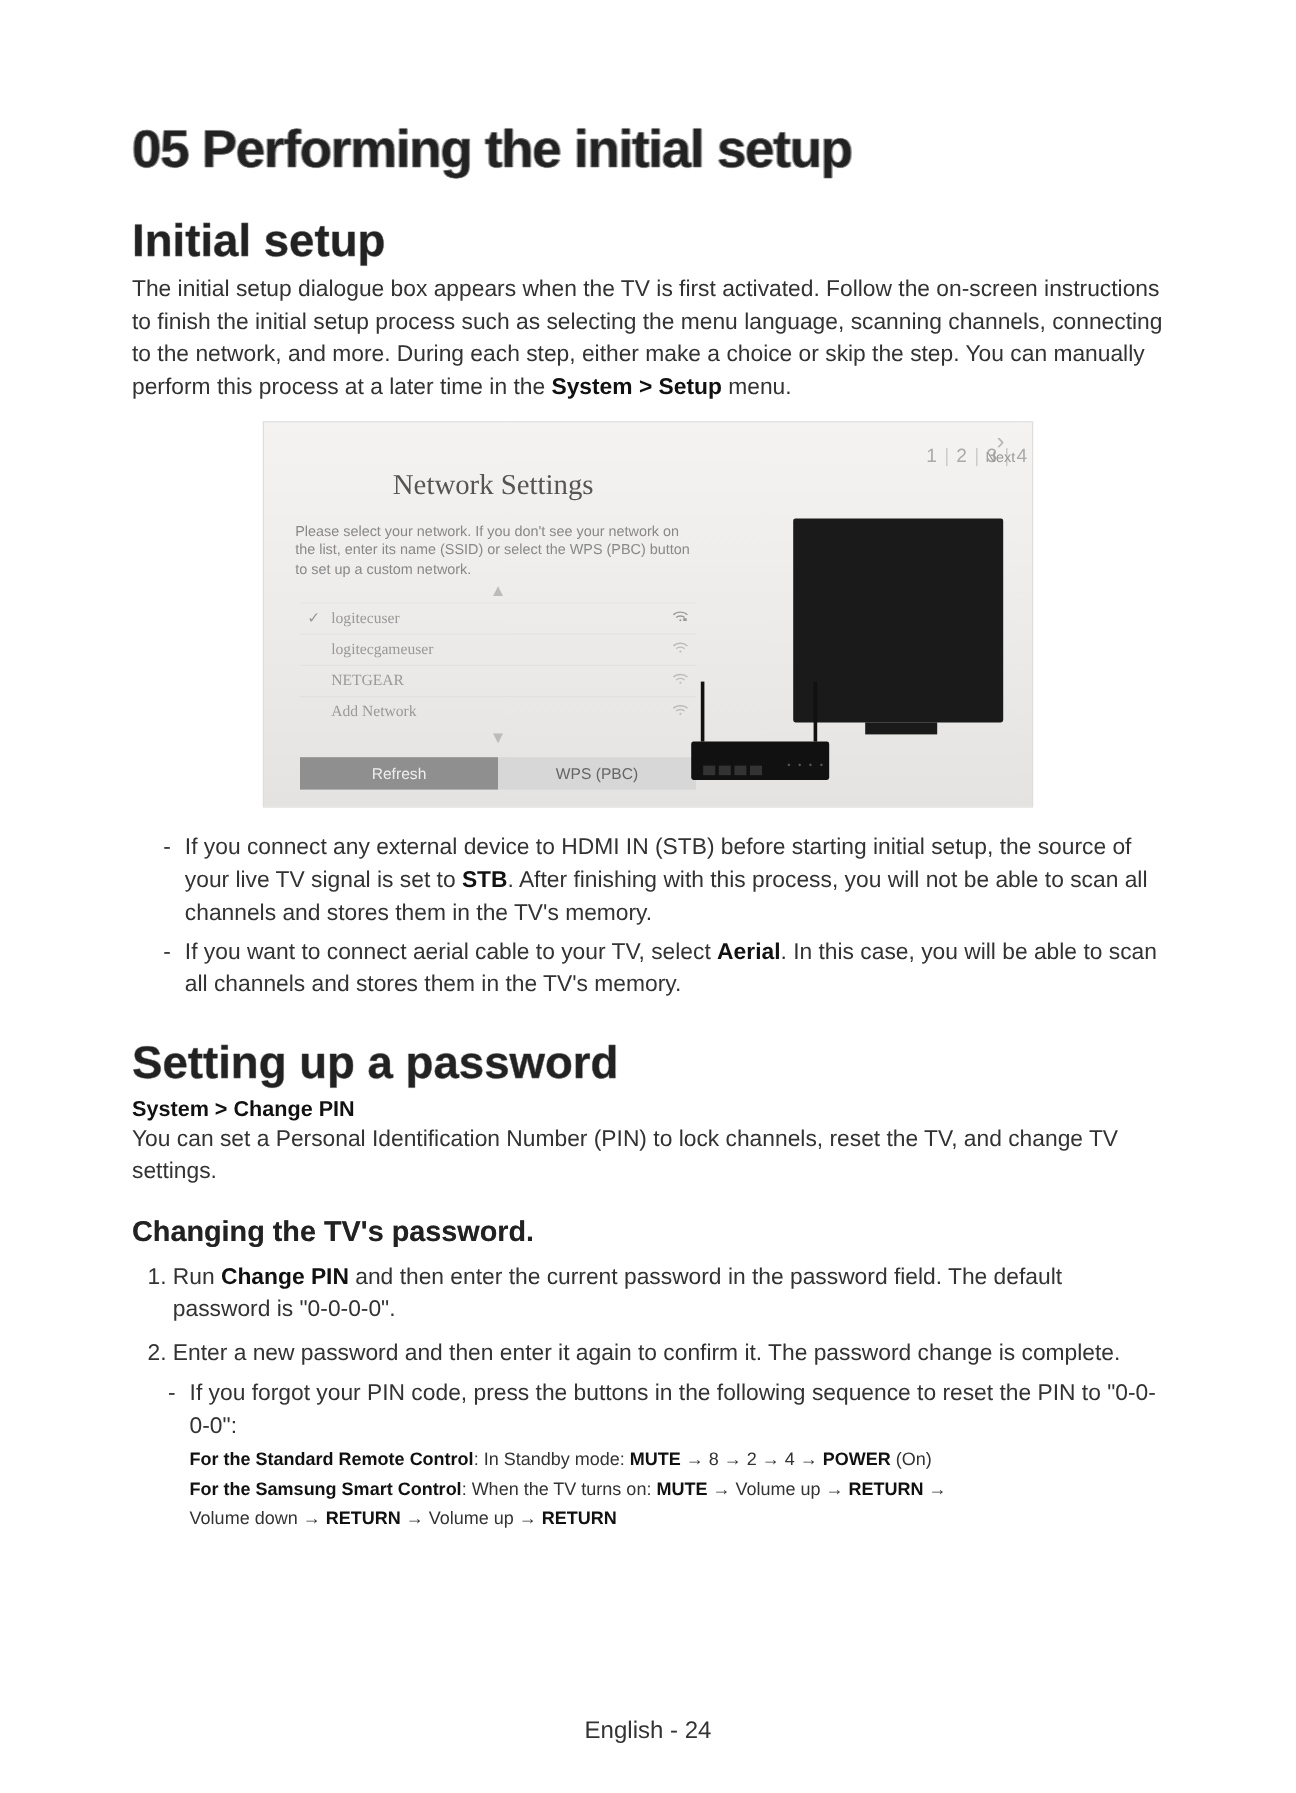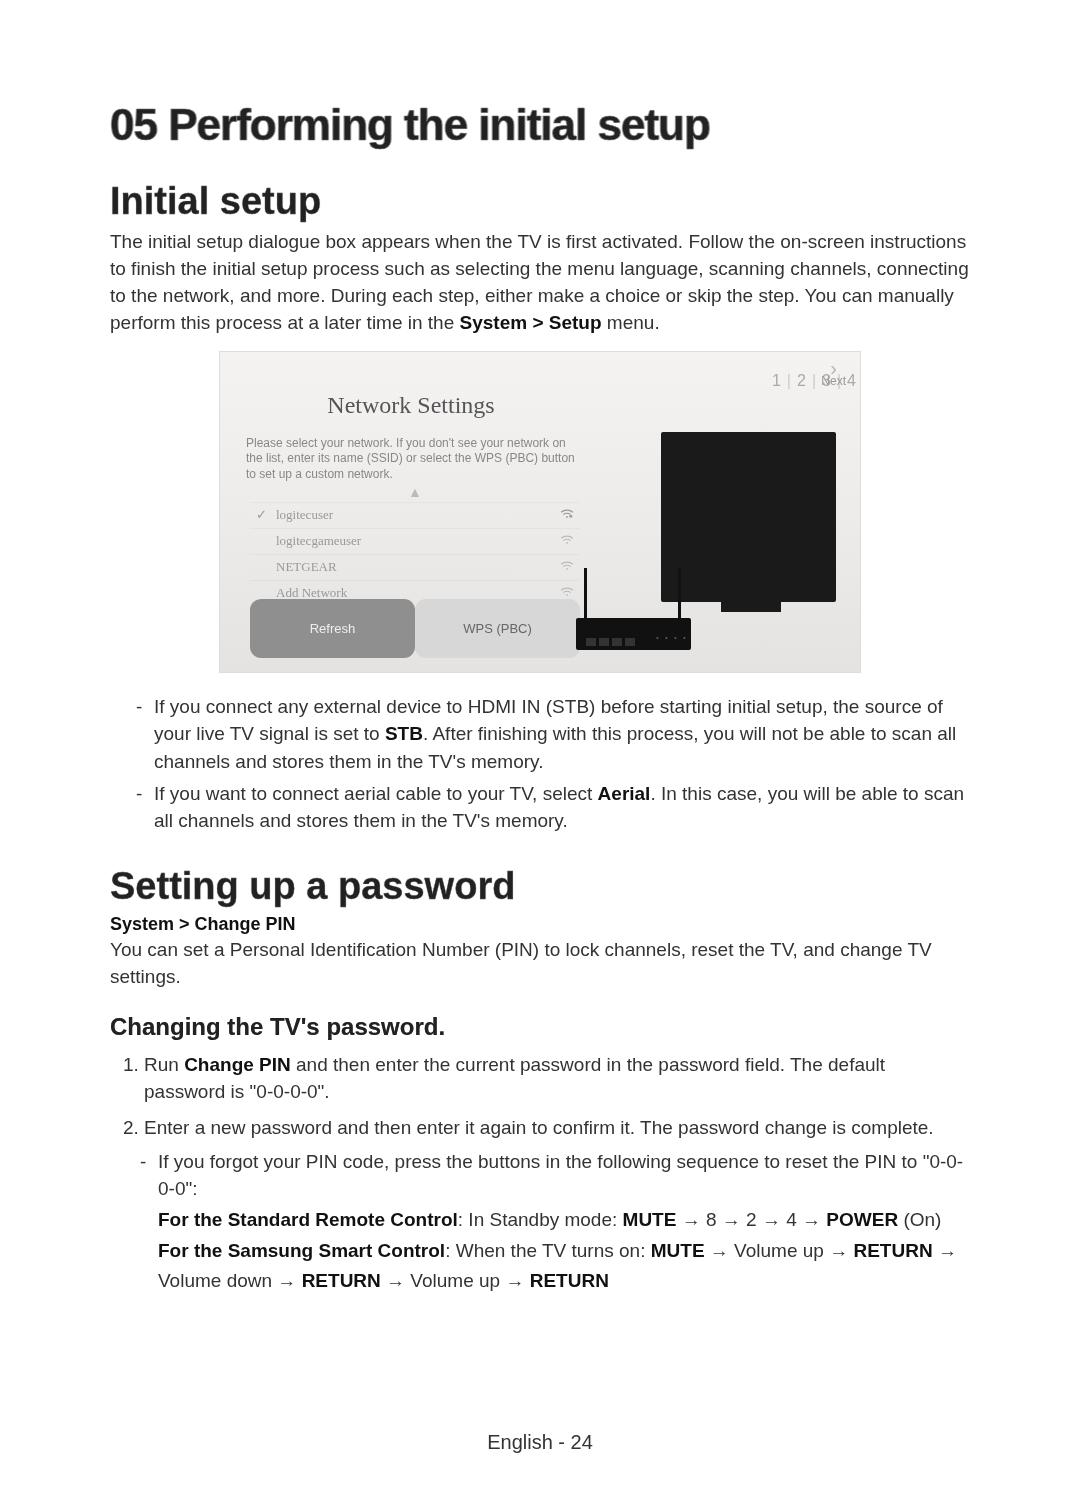--- a/index.html
+++ b/index.html
@@ -142,24 +142,23 @@
     position: absolute;
     bottom: 14px; left: 30px;
     width: 330px;
     display: flex;
     gap: 0;
   }
   .shot-btn {
     flex: 1;
     text-align: center;
     font-size: 13px;
-    padding: 22px 0;
+    padding: 6px 0;
     background: #8f8f8f;
     color: #eee;
-    border-radius: 11px;
   }
   .shot-btn.secondary {
     background: #d7d7d7;
     color: #666;
   }
   .router-area {
     position: absolute;
     right: 24px;
     bottom: 10px;
     width: 240px;
@@ -235,21 +234,21 @@
     line-height: 1.4;
     color: #333;
     margin-bottom: 4px;
   }
   .footnote li::before {
     content: "-";
     position: absolute; left: -4px;
   }
   .remote-line {
     padding-left: 48px;
-    font-size: 19px;
+    font-size: 15px;
     line-height: 1.5;
     color: #333;
     margin: 2px 0;
   }
   .page-footer {
     position: absolute;
     bottom: 40px;
     left: 0; right: 0;
     text-align: center;
     font-size: 20px;

